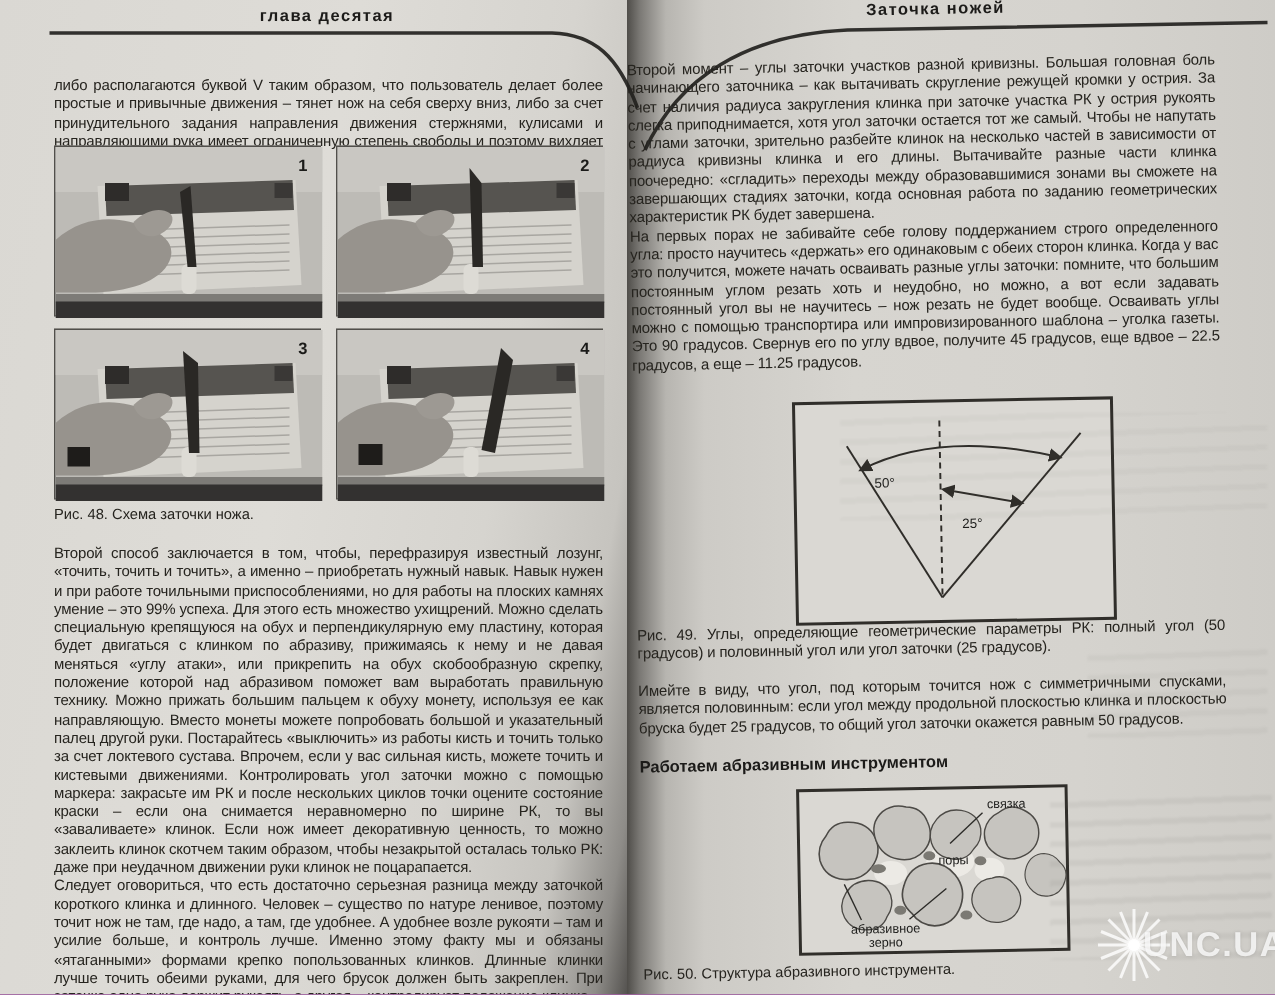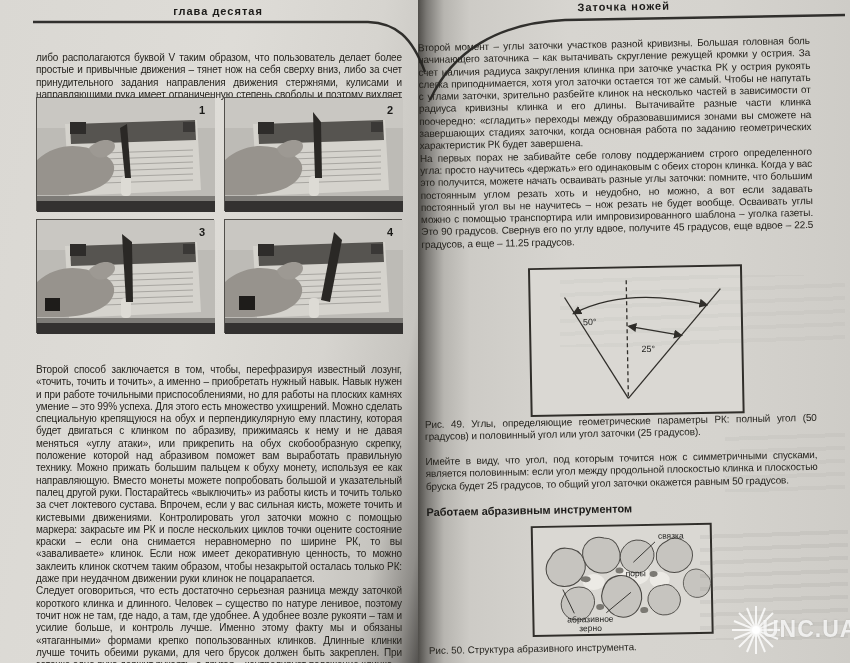--- a/index.html
+++ b/index.html
@@ -102,20 +102,21 @@
         <div class="photo">
           <svg viewBox="0 0 178 114" width="178" height="114">
             <use href="#photo-scene"></use>
             <rect x="14" y="76" width="16" height="14" fill="#1e1c1a"></rect>
             <path d="M96,80 L109,12 L117,20 L105,82 Z" fill="#2a2825"></path>
             <text class="pnum" x="168" y="16" text-anchor="end">4</text>
           </svg>
         </div>
       </div>
 
+      <div class="caption" style="left:36px;top:338px;width:366px;">Рис. 48. Схема заточки ножа.</div>
 
       <div class="body" style="left:36px;top:364px;width:366px;">
         <p>Второй способ заключается в том, чтобы, перефразируя известный лозунг, «точить, точить и точить», а именно – приобретать нужный навык. Навык нужен и при работе точильными приспособлениями, но для работы на плоских камнях умение – это 99% успеха. Для этого есть множество ухищрений. Можно сделать специальную крепящуюся на обух и перпендикулярную ему пластину, которая будет двигаться с клинком по абразиву, прижимаясь к нему и не давая меняться «углу атаки», или прикрепить на обух скобообразную скрепку, положение которой над абразивом поможет вам выработать правильную технику. Можно прижать большим пальцем к обуху монету, используя ее как направляющую. Вместо монеты можете попробовать большой и указательный палец другой руки. Постарайтесь «выключить» из работы кисть и точить только за счет локтевого сустава. Впрочем, если у вас сильная кисть, можете точить и кистевыми движениями. Контролировать угол заточки можно с помощью маркера: закрасьте им РК и после нескольких циклов точки оцените состояние краски – если она снимается неравномерно по ширине РК, то вы «заваливаете» клинок. Если нож имеет декоративную ценность, то можно заклеить клинок скотчем таким образом, чтобы незакрытой осталась только РК: даже при неудачном движении руки клинок не поцарапается.</p>
         <p>Следует оговориться, что есть достаточно серьезная разница между заточкой короткого клинка и длинного. Человек – существо по натуре ленивое, поэтому точит нож не там, где надо, а там, где удобнее. А удобнее возле рукояти – там и усилие больше, и контроль лучше. Именно этому факту мы и обязаны «ятаганными» формами крепко попользованных клинков. Длинные клинки лучше точить обеими руками, для чего брусок должен быть закреплен. При заточке одна рука держит рукоять, а другая – контролирует положение клинка.</p>
       </div>
     </div>
   </div>
 
   <div id="right-page">
     <div class="page-content" id="right-content">

